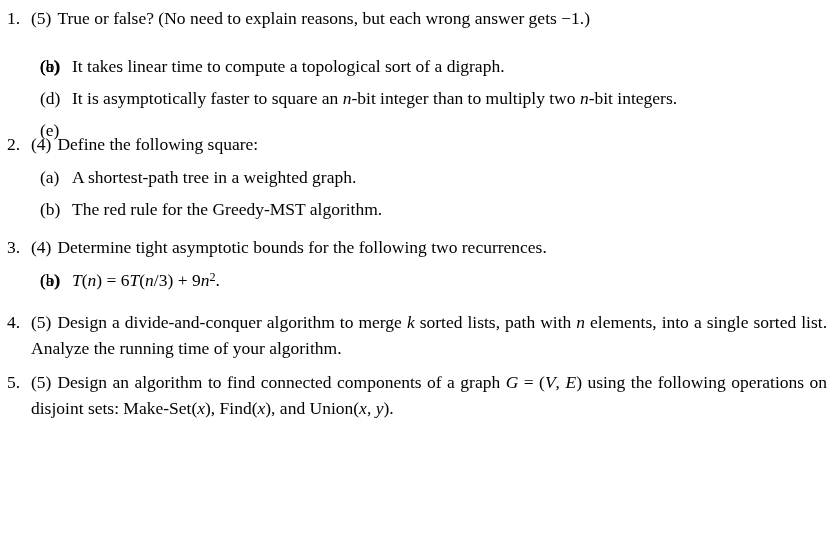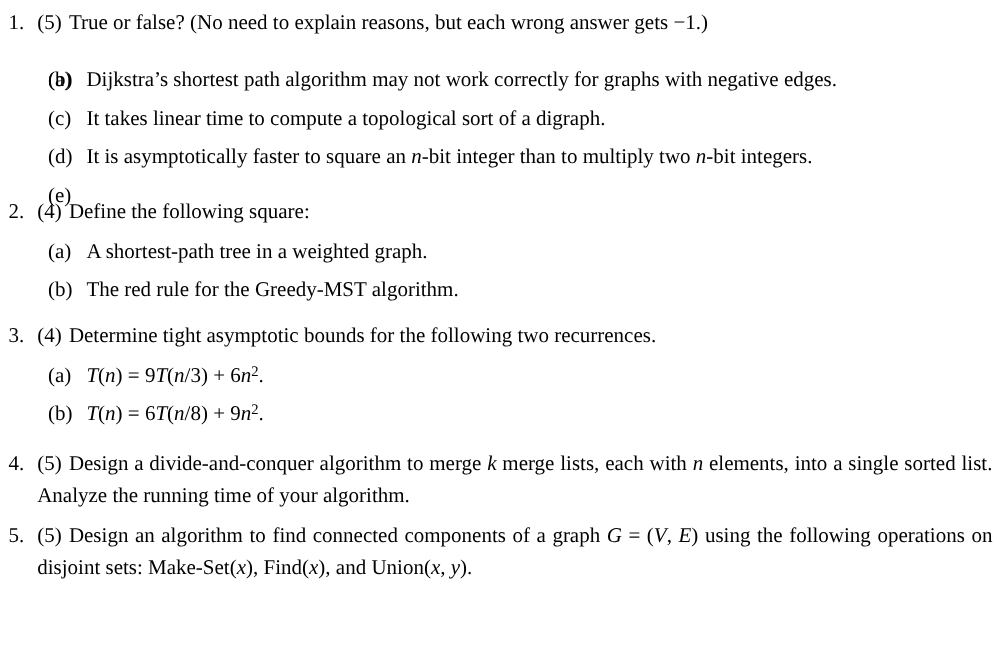--- a/index.html
+++ b/index.html
@@ -68,21 +68,20 @@
   <div class="question">
     <span class="q-num">1.</span>
     <p class="q-intro"><span class="q-pts">(5)</span><span class="q-runs"><span>True or false? (No need to explain reasons, but each wrong answer gets −1.)</span></span></p>
     <div class="subitems">
   <div class="subitem">
     <span class="s-label">(a)</span>
   </div>
 
   <div class="subitem">
     <span class="s-label">(b)</span>
-    <span class="s-runs"><span>Dijkstra’s shortest path algorithm may not work correctly for graphs with negative edges.</span></span>
   </div>
 
   <div class="subitem">
     <span class="s-label">(c)</span>
     <span class="s-runs"><span>It takes linear time to compute a topological sort of a digraph.</span></span>
   </div>
 
   <div class="subitem">
     <span class="s-label">(d)</span>
     <span class="s-runs"><span>It is asymptotically faster to square an </span><span class="mi">n</span><span>-bit integer than to multiply two </span><span class="mi">n</span><span>-bit integers.</span></span>
@@ -109,33 +108,32 @@
   </div>
 </div>
   </div>
 
   <div class="question">
     <span class="q-num">3.</span>
     <p class="q-intro"><span class="q-pts">(4)</span><span class="q-runs"><span>Determine tight asymptotic bounds for the following two recurrences.</span></span></p>
     <div class="subitems">
   <div class="subitem">
     <span class="s-label">(a)</span>
-    <span class="s-runs"><span class="mi">T</span><span>(</span><span class="mi">n</span><span>) = 9</span><span class="mi">T</span><span>(</span><span class="mi">n</span><span>/3) + 6</span><span class="mi">n</span><span class="sup">2</span><span>.</span></span>
   </div>
 
   <div class="subitem">
     <span class="s-label">(b)</span>
-    <span class="s-runs"><span class="mi">T</span><span>(</span><span class="mi">n</span><span>) = 6</span><span class="mi">T</span><span>(</span><span class="mi">n</span><span>/8) + 9</span><span class="mi">n</span><span class="sup">2</span><span>.</span></span>
+    <span class="s-runs"><span class="mi">T</span><span>(</span><span class="mi">n</span><span>) = 6</span><span class="mi">T</span><span>(</span><span class="mi">n</span><span>/3) + 9</span><span class="mi">n</span><span class="sup">2</span><span>.</span></span>
   </div>
 </div>
   </div>
 
   <div class="question">
     <span class="q-num">4.</span>
-    <p class="q-intro"><span class="q-pts">(5)</span><span class="q-runs"><span>Design a divide-and-conquer algorithm to merge </span><span class="mi">k</span><span> merge lists, each with </span><span class="mi">n</span><span> elements, into a single sorted list. Analyze the running time of your algorithm.</span></span></p>
+    <p class="q-intro"><span class="q-pts">(5)</span><span class="q-runs"><span>Design a divide-and-conquer algorithm to merge </span><span class="mi">k</span><span> sorted lists, path with </span><span class="mi">n</span><span> elements, into a single sorted list. Analyze the running time of your algorithm.</span></span></p>
 
   </div>
 
   <div class="question">
     <span class="q-num">5.</span>
     <p class="q-intro"><span class="q-pts">(5)</span><span class="q-runs"><span>Design an algorithm to find connected components of a graph </span><span class="mi">G</span><span> = (</span><span class="mi">V</span><span>, </span><span class="mi">E</span><span>) using the following operations on disjoint sets: Make-Set(</span><span class="mi">x</span><span>), Find(</span><span class="mi">x</span><span>), and Union(</span><span class="mi">x</span><span>, </span><span class="mi">y</span><span>).</span></span></p>
 
   </div>
 </div>
 </div>

